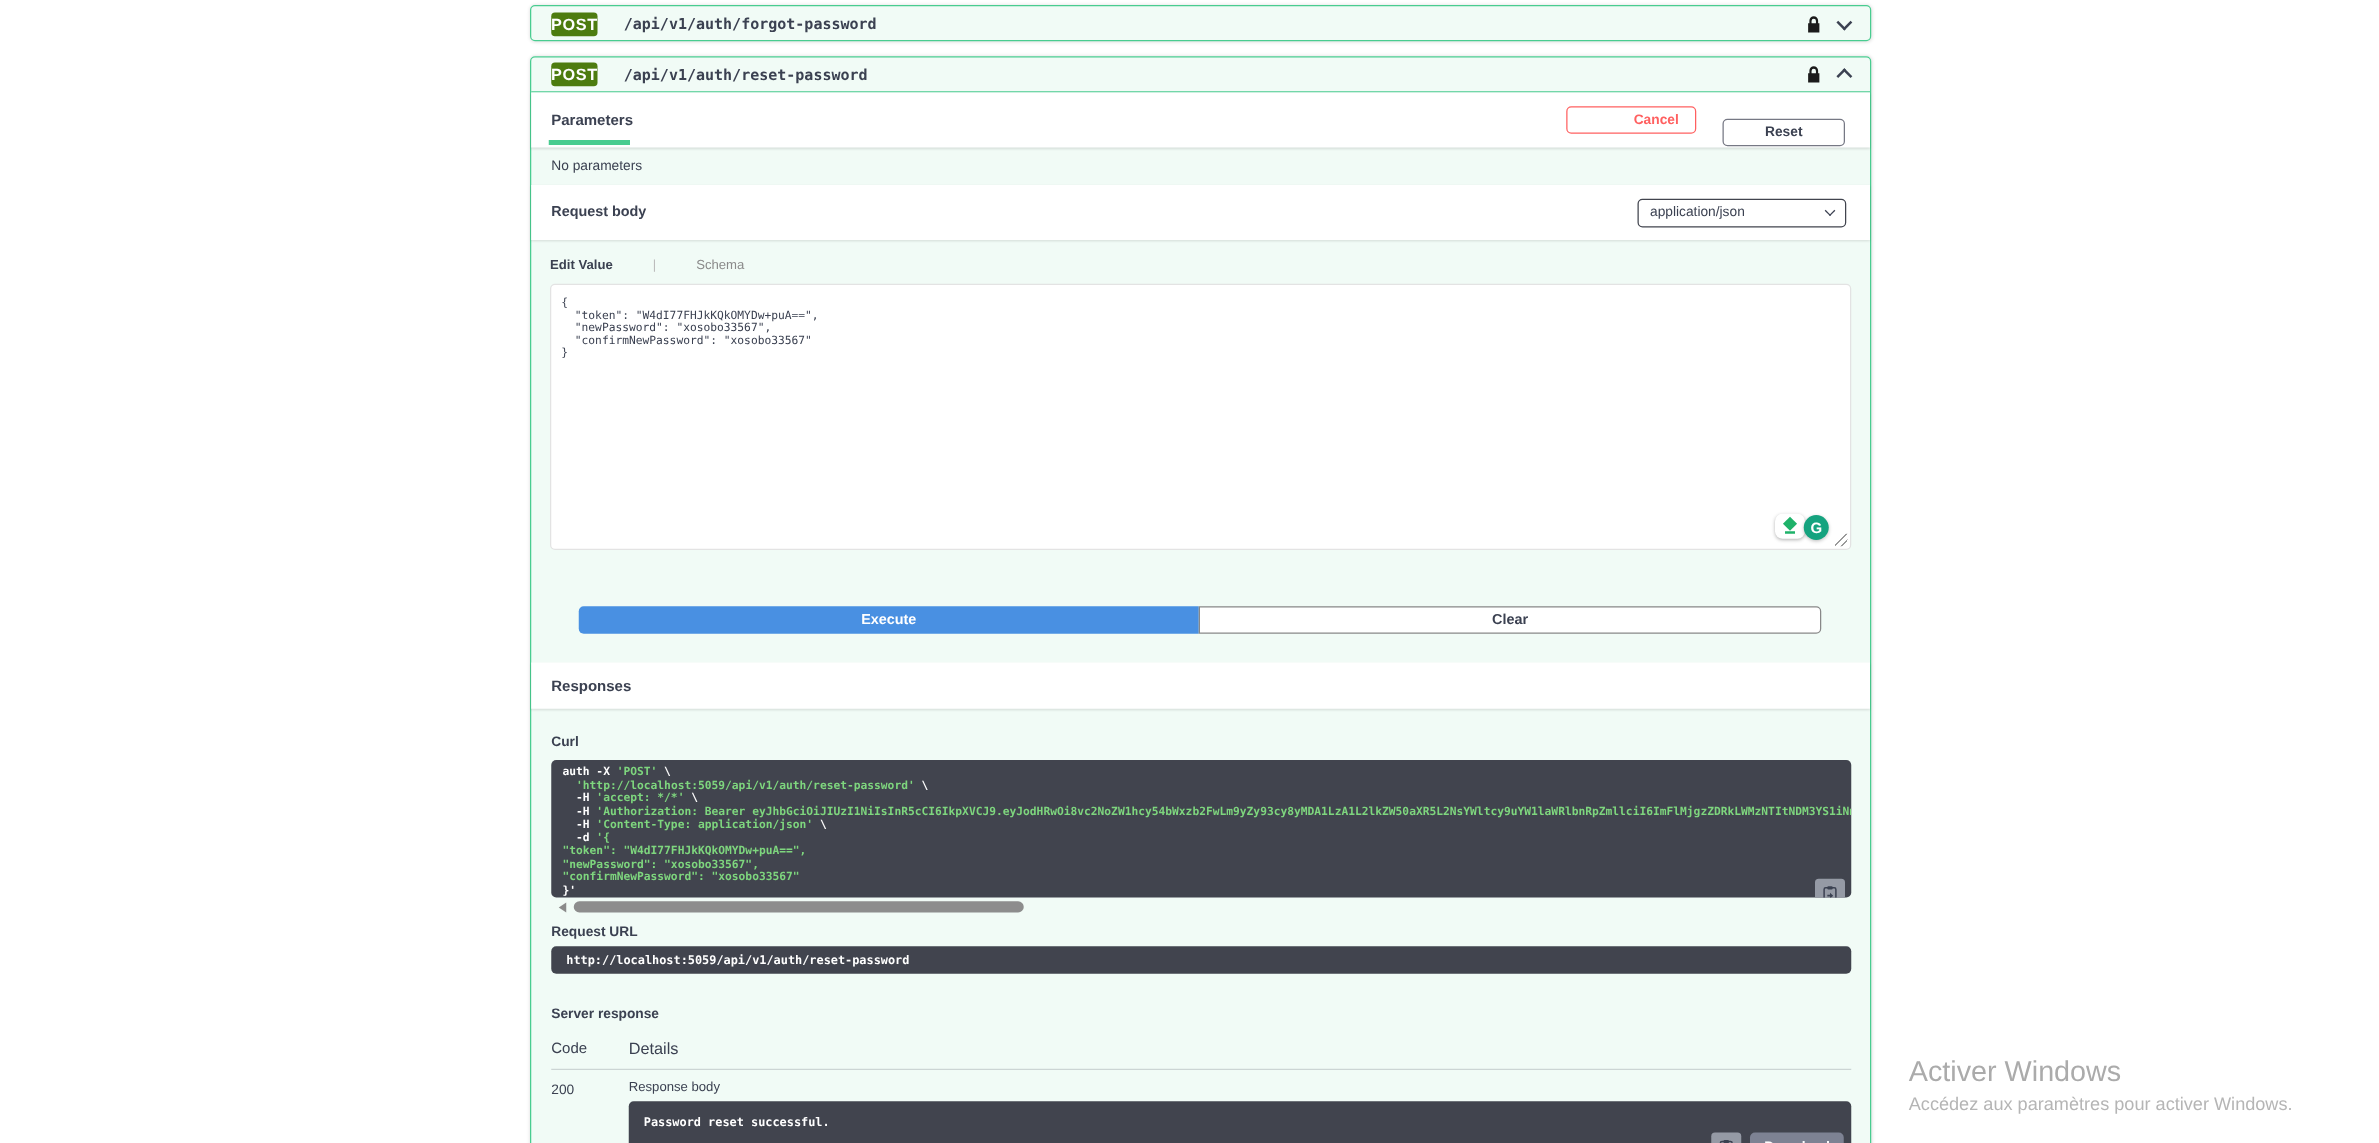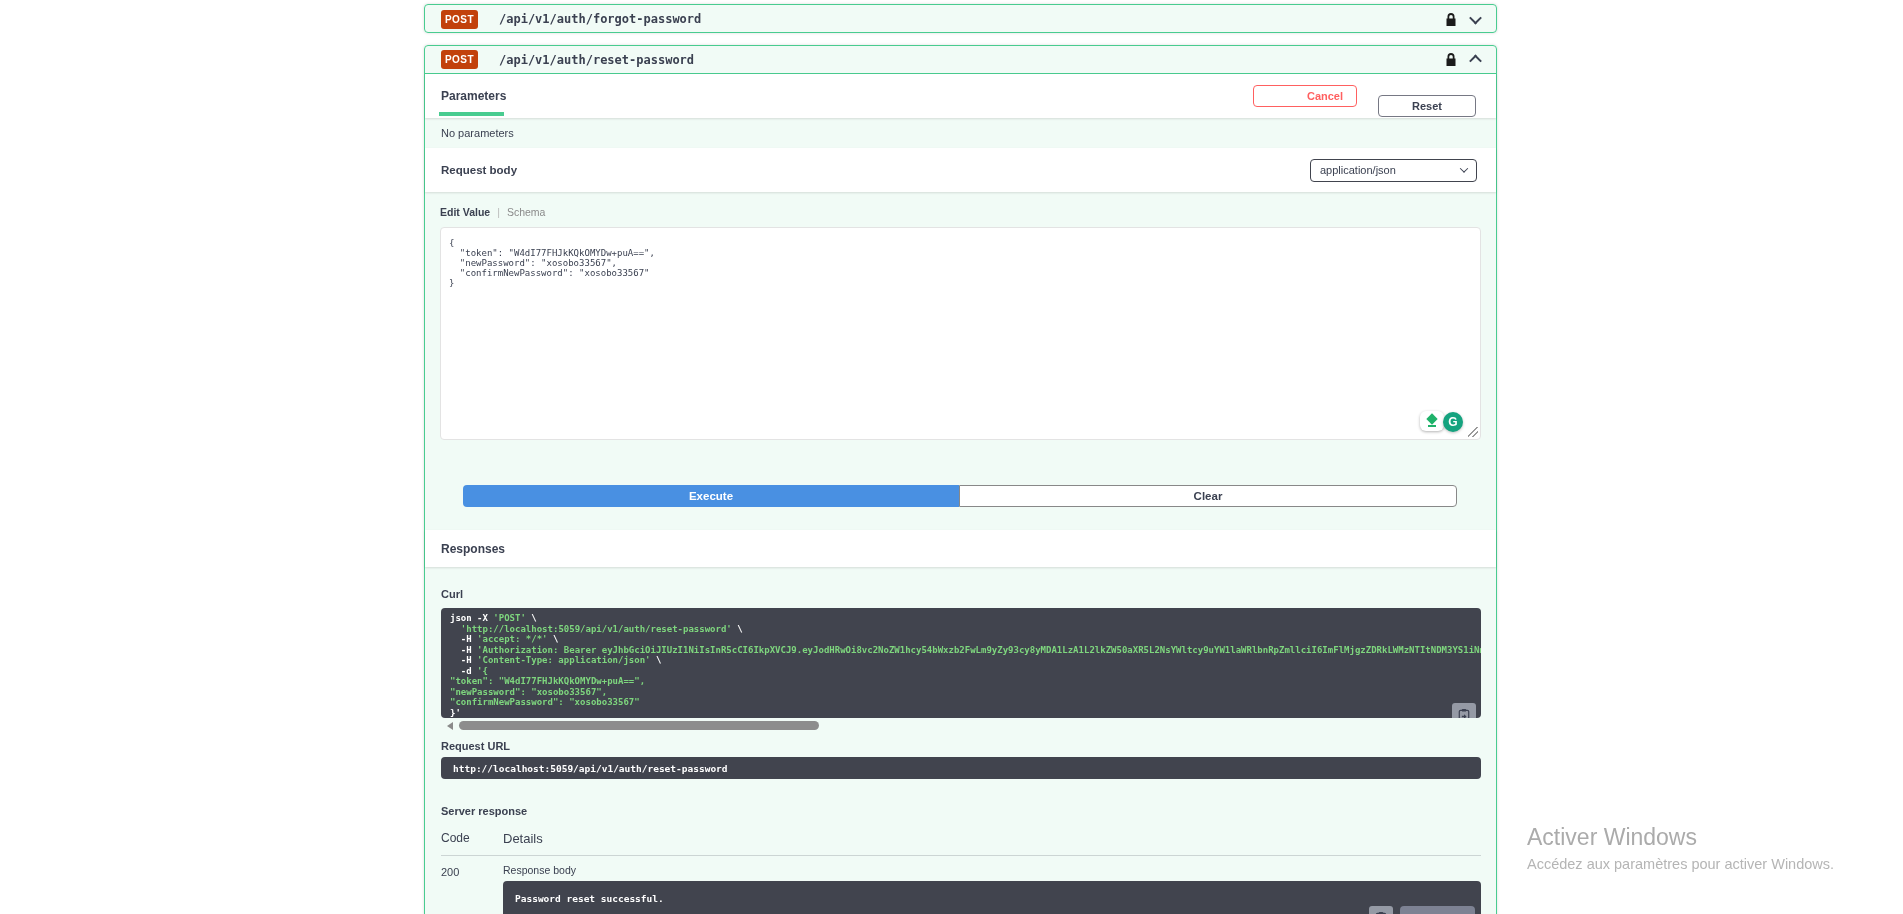--- a/index.html
+++ b/index.html
@@ -7,21 +7,21 @@
     font-family:"Liberation Sans", sans-serif; color:#3b4151; }
   .main-col { position:absolute; left:424px; top:0; width:1073px; }
 
   
   .opblock { border:1px solid #49cc90; border-radius:4px;
     background:rgba(73,204,144,0.08); box-shadow:0 0 3px rgba(0,0,0,0.15); }
   .opblock-collapsed { position:absolute; top:4px; width:1073px; height:29px; }
   .opblock-expanded { position:absolute; top:45px; width:1073px; height:980px; }
   .op-header { height:28px; display:flex; align-items:center; padding:0 12px 0 16px; cursor:pointer; }
   .opblock-expanded .op-header { border-bottom:1px solid #49cc90; }
-  .method-badge { background:#c2410c; color:#fff; font-size:10px; font-weight:bold;
+  .method-badge { background:#4d7c0f; color:#fff; font-size:13px; font-weight:bold;
     border-radius:3px; width:37px; height:19px; display:flex; align-items:center;
     justify-content:center; letter-spacing:0.5px; }
   .op-path { font-family:"DejaVu Sans Mono", monospace; font-size:12px; font-weight:600;
     color:#3b4151; margin-left:21px; }
   .op-spacer { flex:1; }
   .lock-btn { background:none; border:none; cursor:pointer; display:flex; align-items:center; padding:2px; }
   .chev-btn { background:none; border:none; cursor:pointer; margin-left:8px; padding:4px; display:flex; }
   .chev { width:9px; height:9px; border-right:2px solid #3b4151; border-bottom:2px solid #3b4151; }
   .chev-down { transform:rotate(45deg) translate(-1px,-1px); }
   .chev-up { transform:rotate(225deg) translate(-1px,-1px); }
@@ -38,21 +38,21 @@
   .reset-btn { width:98px; border:1px solid #767884; color:#3b4151; margin-left:21px;margin-top:20px; }
   .no-params { height:30px; display:flex; align-items:center; padding-left:16px; font-size:11px; }
   .reqbody-band { height:44px; padding:0 19px 0 16px; }
   .reqbody-label { font-size:11.5px; font-weight:600; }
   .ct-select { margin-left:auto; width:167px; height:23px; border:1px solid #41444e; border-radius:4px;
     background:#fff; display:flex; align-items:center; padding:0 9px; font-size:11px; cursor:pointer; }
   .ct-select .chev { width:6px; height:6px; border-width:1.5px; margin-left:auto; }
 
   
   .body-edit { padding:14px 15px 0 15px; }
-  .tabs-line { font-size:10.5px; display:flex; align-items:center; }
+  .tabs-line { font-size:10.5px; display:flex; align-items:center;gap:25px; }
   .tab-edit { font-weight:bold; color:#3b4151; cursor:pointer; }
   .tab-sep { color:#bbb; margin:0 7px; }
   .tab-schema { color:#8a8a8a; cursor:pointer; }
   .textarea-box { margin-top:9px; height:213px; background:#fff; border:1px solid #e3e3e3;
     border-radius:4px; position:relative; }
   .textarea-box pre { font-family:"DejaVu Sans Mono", monospace; font-size:9px; line-height:10px;
     color:#3b4151; padding:10px 0 0 8px; white-space:pre; }
   .ext-bubble { position:absolute; right:36px; bottom:8px; width:24px; height:20px; background:#fff;
     border-radius:6px; box-shadow:0 1px 3px rgba(0,0,0,0.3); display:flex; align-items:center;
     justify-content:center; flex-direction:column; }
@@ -108,21 +108,21 @@
     padding:7px 0 0 12px; overflow:hidden; }
   .resp-text { font-family:"DejaVu Sans Mono", monospace; font-size:9.5px; font-weight:bold; color:#fff; }
   .resp-actions { position:absolute; right:6px; bottom:4px; display:flex; align-items:flex-start; }
   .copy-btn2 { position:static; margin-right:7px; }
   .download-btn { height:23px; background:#7d8293; border:none; border-radius:4px; color:#fff;
     font-size:11px; font-weight:bold; padding:0 11px; cursor:pointer; }
   .corner-tri { position:absolute; right:0; bottom:0; width:0; height:0;
     border-left:8px solid transparent; border-bottom:8px solid #e8efe9; }
 
   
-  .watermark { position:absolute; left:1527px; top:824px; color:#ababab; }
+  .watermark { position:absolute; left:1527px; top:844px; color:#ababab; }
   .wm-title { font-size:23px; }
   .wm-sub { font-size:14.5px; margin-top:5px; color:#b5b5b5; }
 </style>
 </head>
 <body>
 
 <div class="main-col">
 
   <div class="opblock opblock-collapsed">
     <div class="op-header">
@@ -200,21 +200,21 @@
 
     <div class="sec-band resp-band">
       <span class="sec-title">Responses</span>
     </div>
 
     <div class="resp-body">
       <div class="small-label">Curl</div>
 
       <div class="curl-block">
         <div>
-            <div class="curl-line"><span class="tok-plain">json -X </span><span class="tok-str">'POST'</span><span class="tok-plain"> \</span></div>
+            <div class="curl-line"><span class="tok-plain">auth -X </span><span class="tok-str">'POST'</span><span class="tok-plain"> \</span></div>
             <div class="curl-line"><span class="tok-plain">  </span><span class="tok-str">'http://localhost:5059/api/v1/auth/reset-password'</span><span class="tok-plain"> \</span></div>
             <div class="curl-line"><span class="tok-plain">  -H </span><span class="tok-str">'accept: */*'</span><span class="tok-plain"> \</span></div>
             <div class="curl-line"><span class="tok-plain">  -H </span><span class="tok-str">'Authorization: Bearer eyJhbGciOiJIUzI1NiIsInR5cCI6IkpXVCJ9.eyJodHRwOi8vc2NoZW1hcy54bWxzb2FwLm9yZy93cy8yMDA1LzA1L2lkZW50aXR5L2NsYWltcy9uYW1laWRlbnRpZmllciI6ImFlMjgzZDRkLWMzNTItNDM3YS1iNmI5LWE3NWE0ZjM3MzA</span></div>
             <div class="curl-line"><span class="tok-plain">  -H </span><span class="tok-str">'Content-Type: application/json'</span><span class="tok-plain"> \</span></div>
             <div class="curl-line"><span class="tok-plain">  -d </span><span class="tok-str">'{</span></div>
             <div class="curl-line"><span class="tok-str">"token": "W4dI77FHJkKQkOMYDw+puA==",</span></div>
             <div class="curl-line"><span class="tok-str">"newPassword": "xosobo33567",</span></div>
             <div class="curl-line"><span class="tok-str">"confirmNewPassword": "xosobo33567"</span></div>
             <div class="curl-line"><span class="tok-plain">}'</span></div>
           </div>

